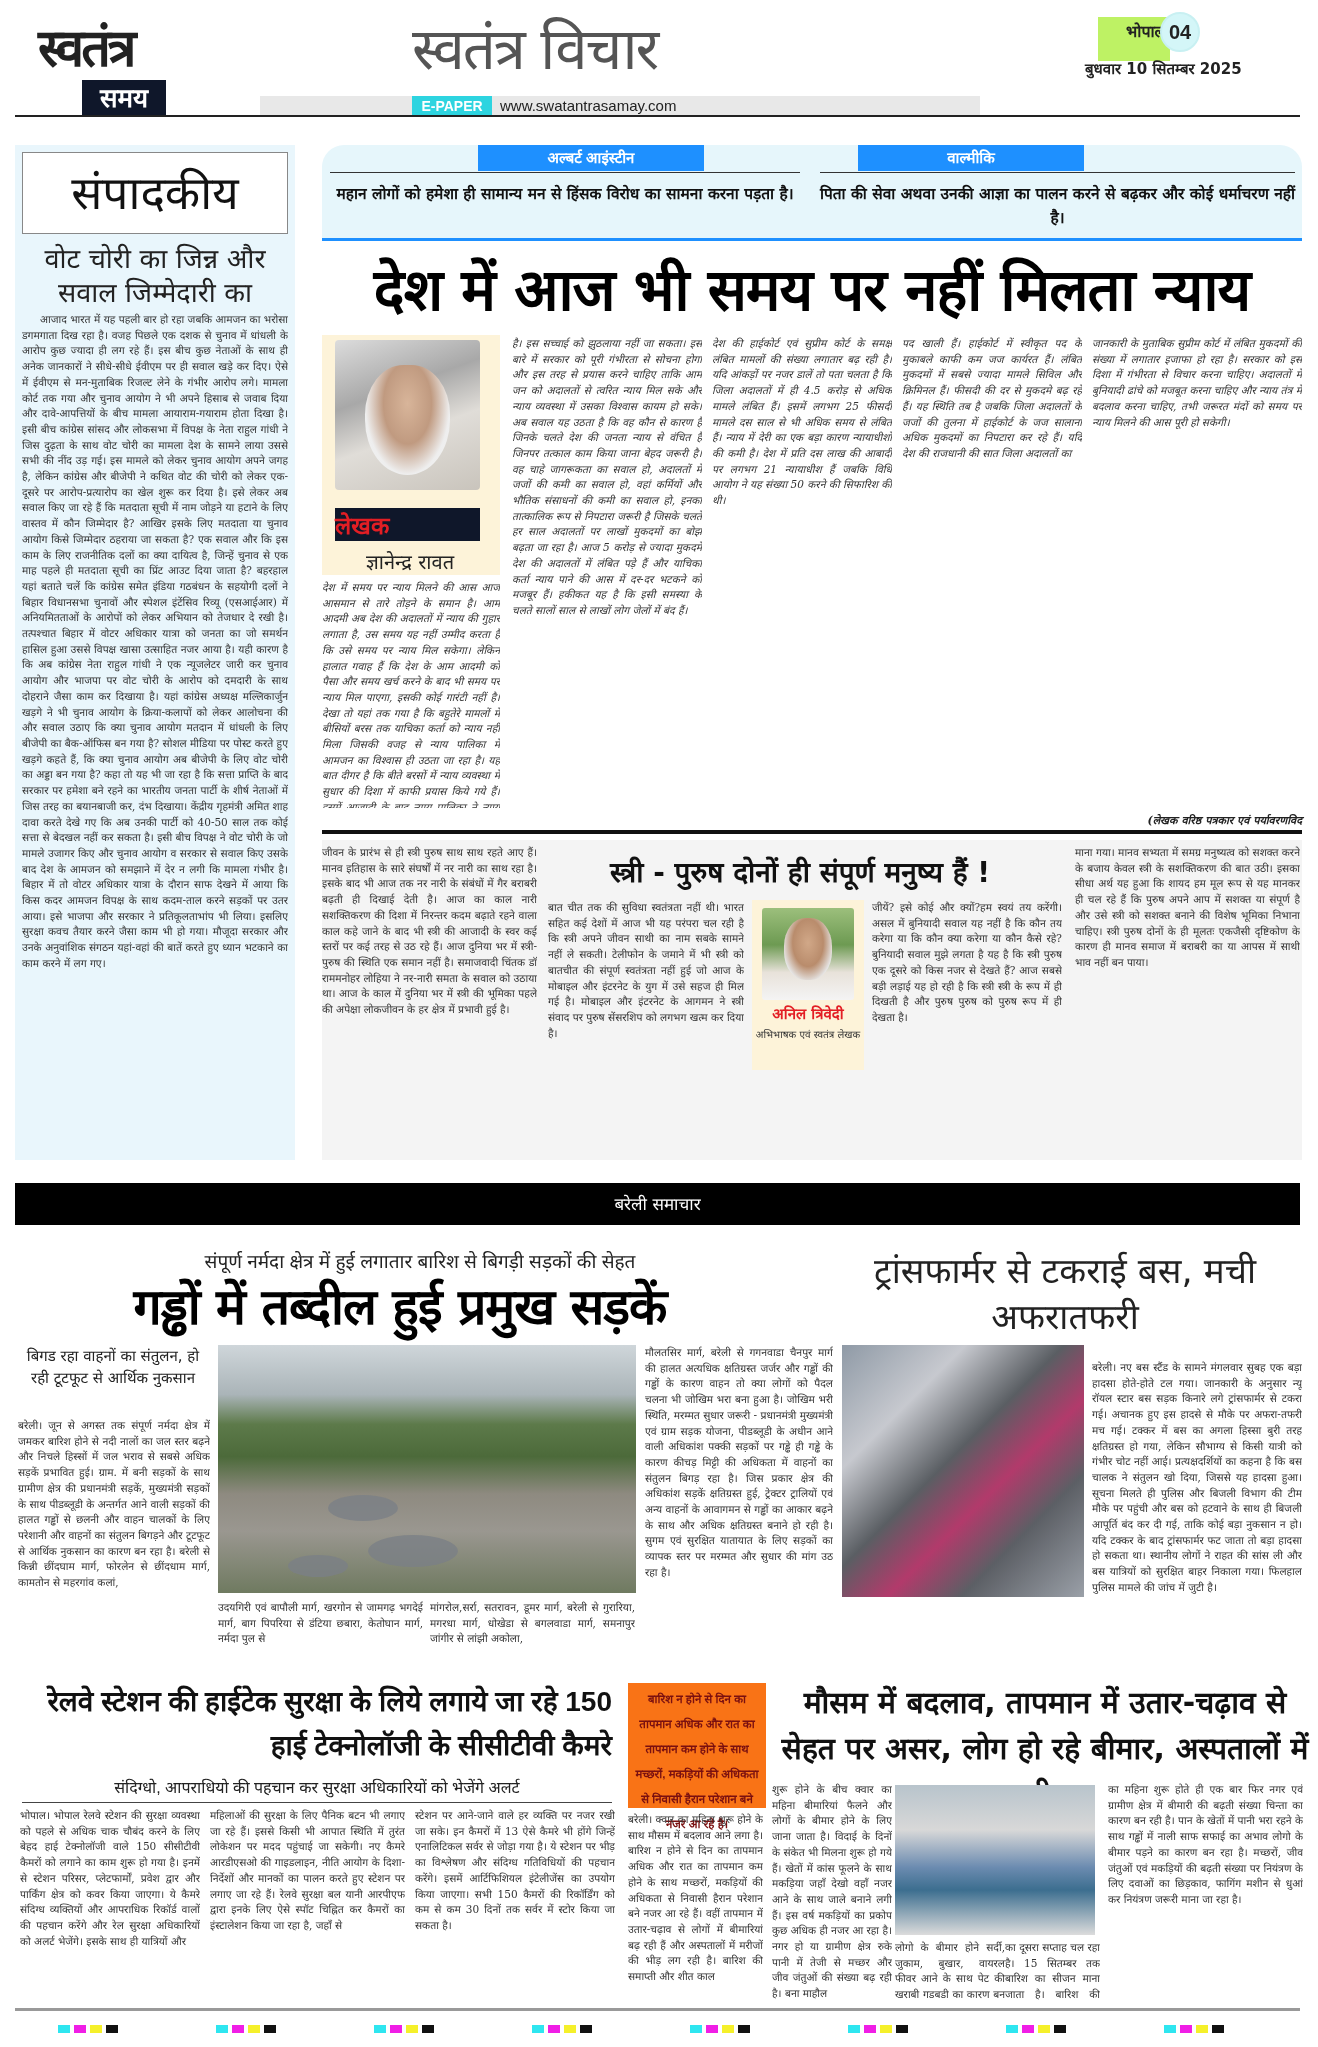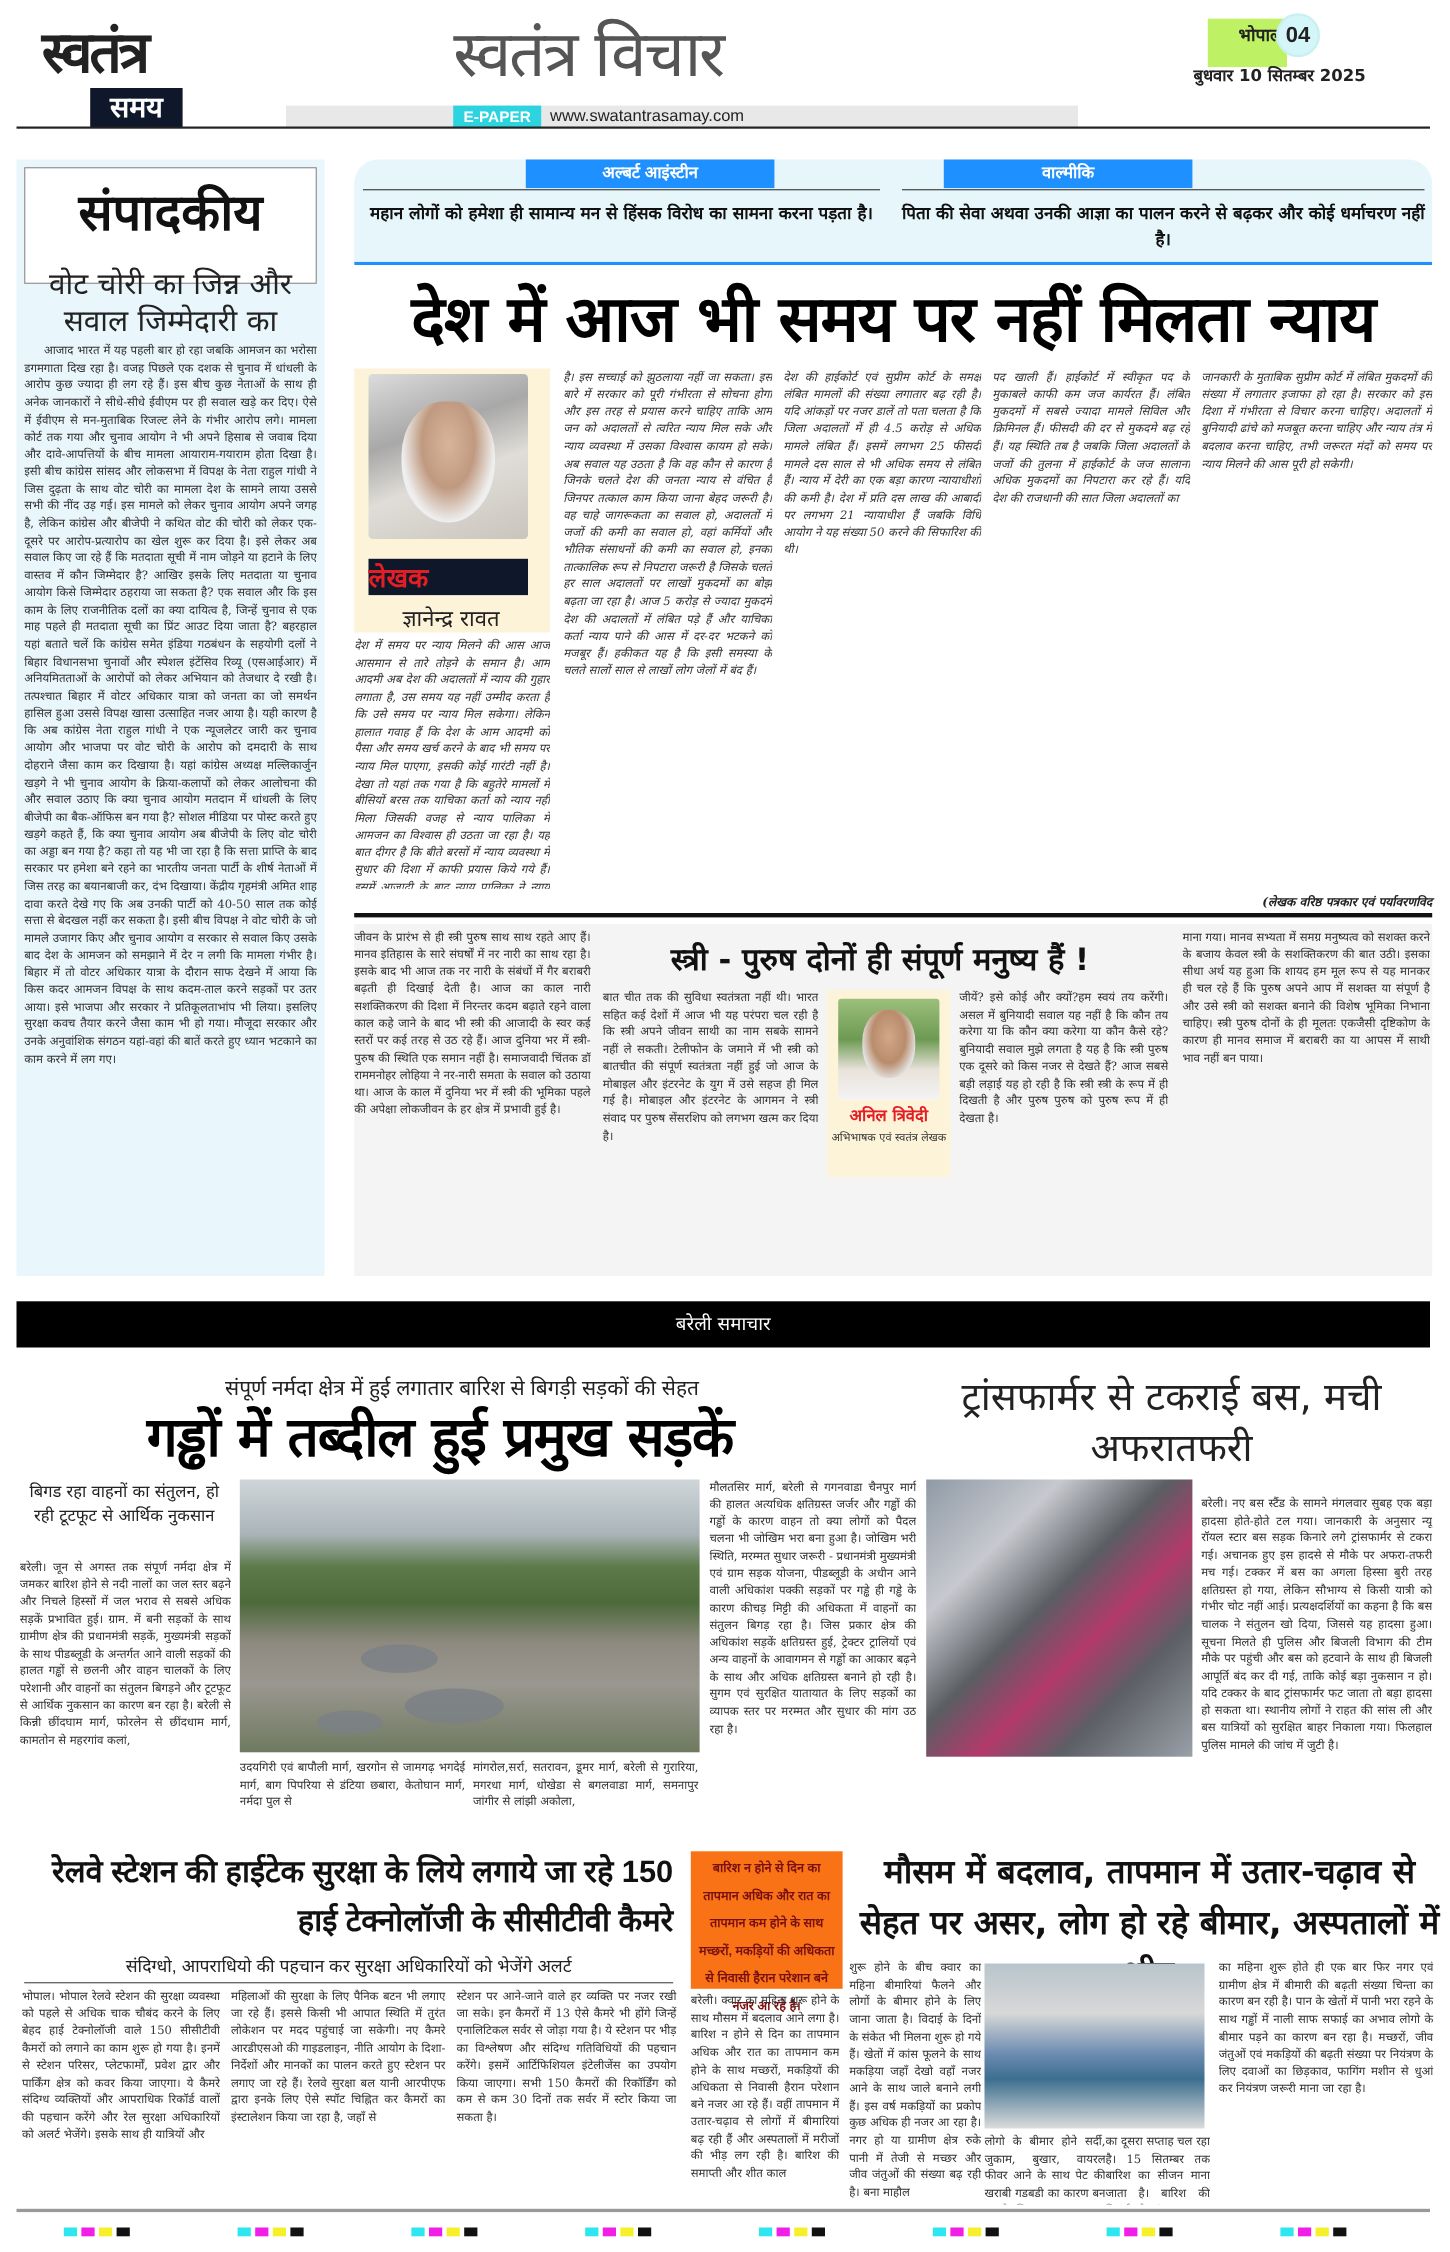--- a/index.html
+++ b/index.html
@@ -11,21 +11,21 @@
 #mast-title{left:412px;top:20px;font-family:"DejaVu Sans",sans-serif;font-size:58px;color:#555;line-height:1;letter-spacing:-2px}
 #mast-bar{left:260px;top:96px;width:720px;height:20px;background:#e8e8e8}
 #epaper{left:412px;top:96px;width:80px;height:20px;background:#2dd4e0;color:#fff;font-family:"Liberation Sans",sans-serif;font-weight:bold;font-size:14px;line-height:20px;text-align:center}
 #site-url{left:500px;top:96px;font-family:"Liberation Sans",sans-serif;font-size:15px;line-height:20px;color:#222}
 #city-box{left:1098px;top:17px;width:72px;height:44px;background:#bef264;font-family:"DejaVu Sans",sans-serif;font-weight:bold;font-size:16px;line-height:30px;padding-left:28px}
 #page-no{left:1160px;top:12px;width:40px;height:40px;border-radius:50%;background:#d4f6f8;border:2px solid #c8f0f2;font-family:"Liberation Sans",sans-serif;font-weight:bold;font-size:20px;line-height:36px;text-align:center}
 #date-line{left:1085px;top:58px;font-family:"DejaVu Sans",sans-serif;font-size:15px;font-weight:bold;color:#222}
 #mast-rule{left:15px;top:115px;width:1285px;height:2px;background:#222}
 
 #ed-col{left:15px;top:145px;width:280px;height:1015px;background:#e9f6fc}
-#ed-box{left:22px;top:152px;width:266px;height:106px;background:#fff;border:1px solid #888;text-align:center;font-family:"DejaVu Sans",sans-serif;font-weight:700;font-size:46px;line-height:80px;color:#111}
+#ed-box{left:22px;top:152px;width:266px;height:82px;background:#fff;border:1px solid #888;text-align:center;font-family:"DejaVu Sans",sans-serif;font-weight:400;font-size:46px;line-height:80px;color:#111}
 #ed-title{left:22px;top:242px;width:266px;text-align:center;font-family:"DejaVu Sans",sans-serif;font-size:27px;line-height:34px;color:#222}
 .body-txt{font-size:10.5px;line-height:15.7px;text-align:justify;color:#333}
 .italic{font-style:italic}
 #ed-body{left:22px;top:312px;width:266px;height:840px;overflow:hidden;text-indent:18px}
 
 #quote-panel{left:322px;top:145px;width:980px;height:96px;background:#e6f6fb;border-radius:22px 22px 0 0;border-bottom:3px solid #1e90ff}
 .q-tag{position:absolute;top:145px;height:26px;background:#1e90ff;color:#fff;font-family:"Liberation Sans",sans-serif;font-weight:bold;font-size:15px;line-height:26px;text-align:center}
 .q-rule{position:absolute;top:172px;height:1px;background:#333}
 .q-text{position:absolute;top:182px;text-align:center;font-family:"DejaVu Sans",sans-serif;font-weight:bold;font-size:15.5px;line-height:24px;color:#111}
 

